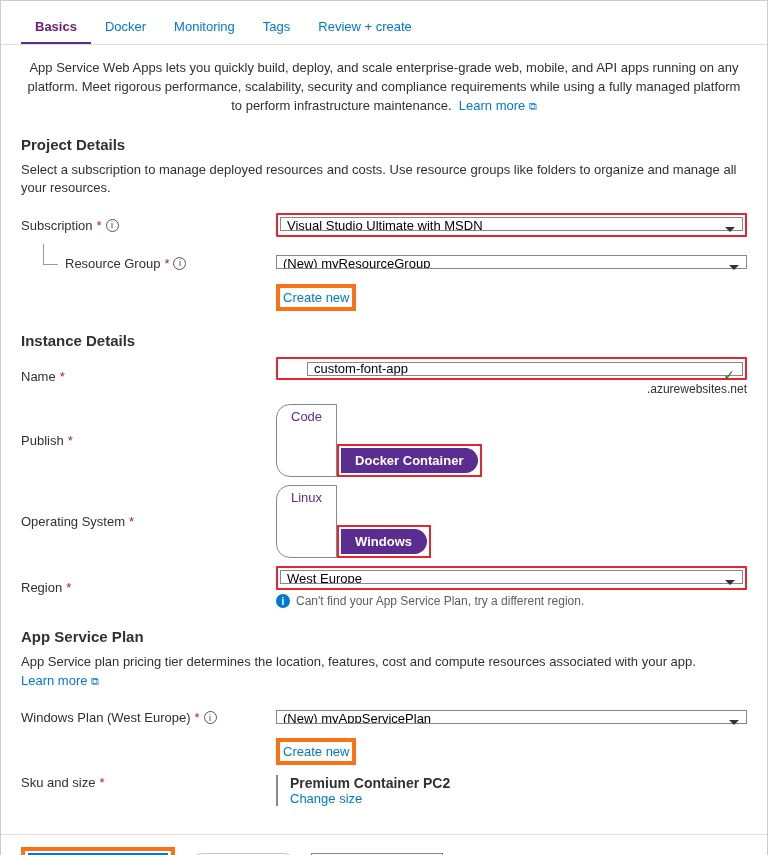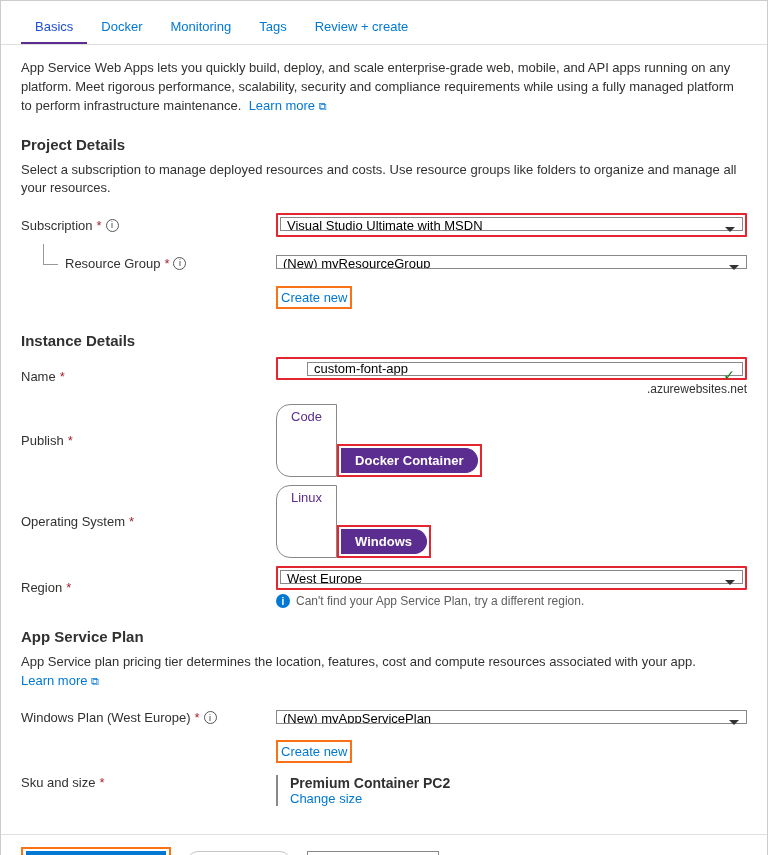--- a/index.html
+++ b/index.html
@@ -1,42 +1,42 @@
 <!DOCTYPE html>
 <html><head>
 <meta charset="utf-8">
 <style>
 * { box-sizing: border-box; margin: 0; padding: 0; }
 body { font-family: "Segoe UI", Arial, sans-serif; font-size: 13px; color: #323130; background: #fff; width: 768px; }
 .container { border: 1px solid #ccc; padding: 0; }
 .tabs { display: flex; gap: 0; padding: 10px 20px 0 20px; border-bottom: 1px solid #e1dfdd; }
 .tab { padding: 8px 14px; cursor: pointer; color: #0078d4; font-size: 13px; }
-.tab.active { color: #1d4ed8; border-bottom: 2px solid #5c2d91; font-weight: 400; }
+.tab.active { color: #701a75; border-bottom: 2px solid #5c2d91; font-weight: 700; }
 .content { padding: 14px 20px 20px 20px; }
-.intro { color: #323130; line-height: 1.45; margin-bottom: 16px; }
+.intro { color: #323130; line-height: 1.45; margin-bottom: 16px; text-align: center; }
 a.link { color: #0078d4; text-decoration: none; cursor: pointer; }
 .ext-icon { font-size: 11px; }
 h3.section { font-size: 15px; font-weight: 600; margin: 20px 0 8px 0; }
 .desc { color: #323130; line-height: 1.45; margin-bottom: 12px; }
 .row { display: flex; align-items: center; margin-bottom: 8px; min-height: 30px; }
 .row.top { align-items: flex-start; }
 .label-col { width: 255px; display: flex; align-items: center; gap: 4px; }
 .label-col.indent { padding-left: 44px; position: relative; }
 .label-col.indent::before { content: ""; position: absolute; left: 22px; top: -12px; width: 14px; height: 20px; border-left: 1px solid #999; border-bottom: 1px solid #999; }
 .req { color: #a4262c; }
 .info-icon { display: inline-flex; width: 13px; height: 13px; border: 1px solid #555; border-radius: 50%; font-size: 9px; align-items: center; justify-content: center; cursor: pointer; }
 .ctl-col { flex: 1; }
 select, input[type=text] { width: 100%; height: 14px; border: 1px solid #8a8886; padding: 0 6px; font-size: 13px; font-family: inherit; background: #fff; }
 select { appearance: none; -webkit-appearance: none; background: #fff; padding-right: 24px; }
 .select-wrap { position: relative; }
 .select-wrap::after { content: ""; position: absolute; right: 8px; top: 10px; width: 0; height: 0; border-left: 5px solid transparent; border-right: 5px solid transparent; border-top: 5px solid #333; pointer-events: none; }
 .input-wrap { position: relative; padding-left: 27px; }
 .check-icon { position: absolute; right: 8px; top: 6px; color: #107c10; font-size: 14px; }
 .hl { border: 2px solid #e3262f; padding: 2px; border-radius: 1px; }
-.hl-inline { display: inline-block; border: 2px solid #f97316; padding: 2px 3px; }
+.hl-inline { display: inline-block; border: 4px solid #f97316; padding: 2px 3px; }
 .create-link { color: #0078d4; font-size: 13px; cursor: pointer; }
 .suffix { text-align: right; font-size: 12px; color: #323130; margin-top: 2px; }
 .pill-group { display: flex; }
 .pill { border: 1px solid #8a8886; padding: 4px 14px; font-size: 13px; cursor: pointer; background: #fff; color: #5c2d91; }
 .pill:first-child { border-radius: 14px 0 0 14px; }
 .pill:last-child { border-radius: 0 14px 14px 0; border-left: none; }
 .pill.sel { background: #5c2d91; color: #fff; border-color: #5c2d91; font-weight: 600; }
 .pill-hl { border: 2px solid #e3262f; padding: 2px; display: inline-block; margin-top: 40px; }
 .info-msg { display: flex; align-items: center; gap: 6px; margin-top: 4px; font-size: 12px; color: #605e5c; }
 .info-ball { width: 14px; height: 14px; border-radius: 50%; background: #0078d4; color: #fff; font-size: 10px; display: inline-flex; align-items: center; justify-content: center; font-weight: bold; }

